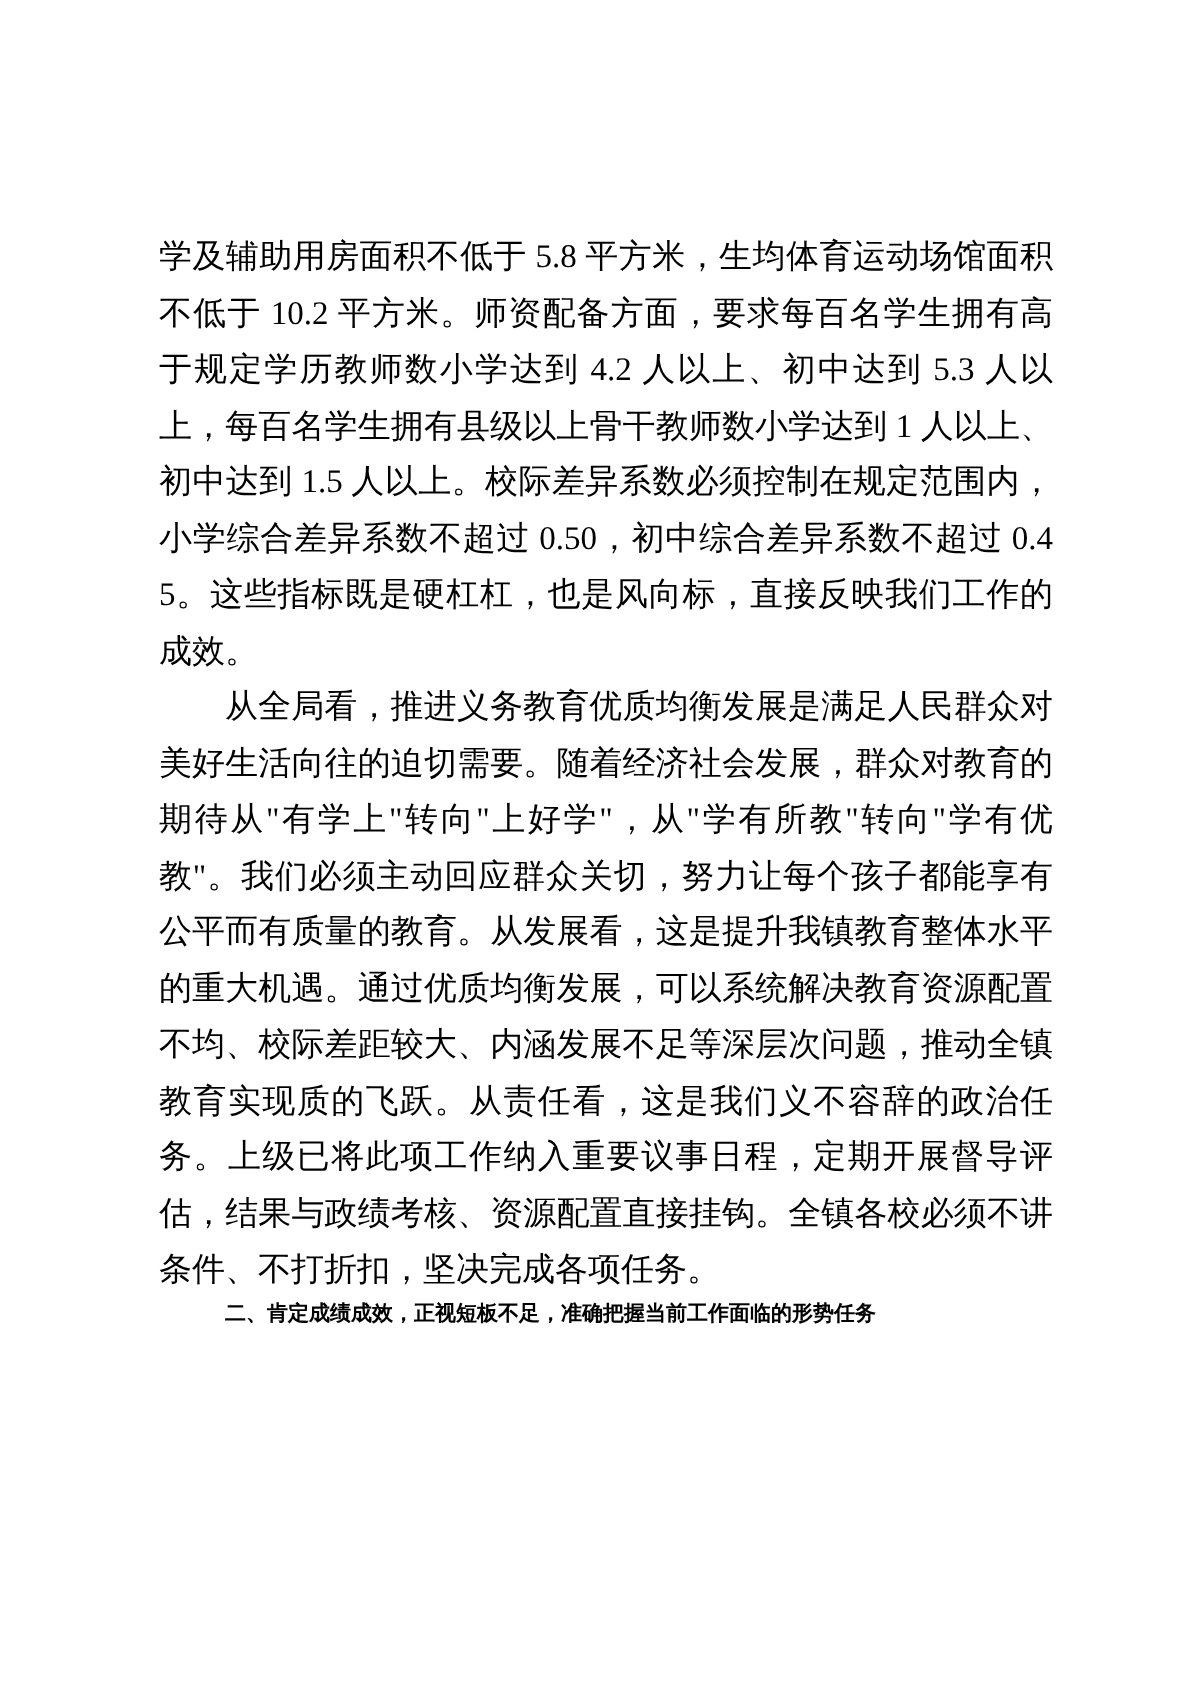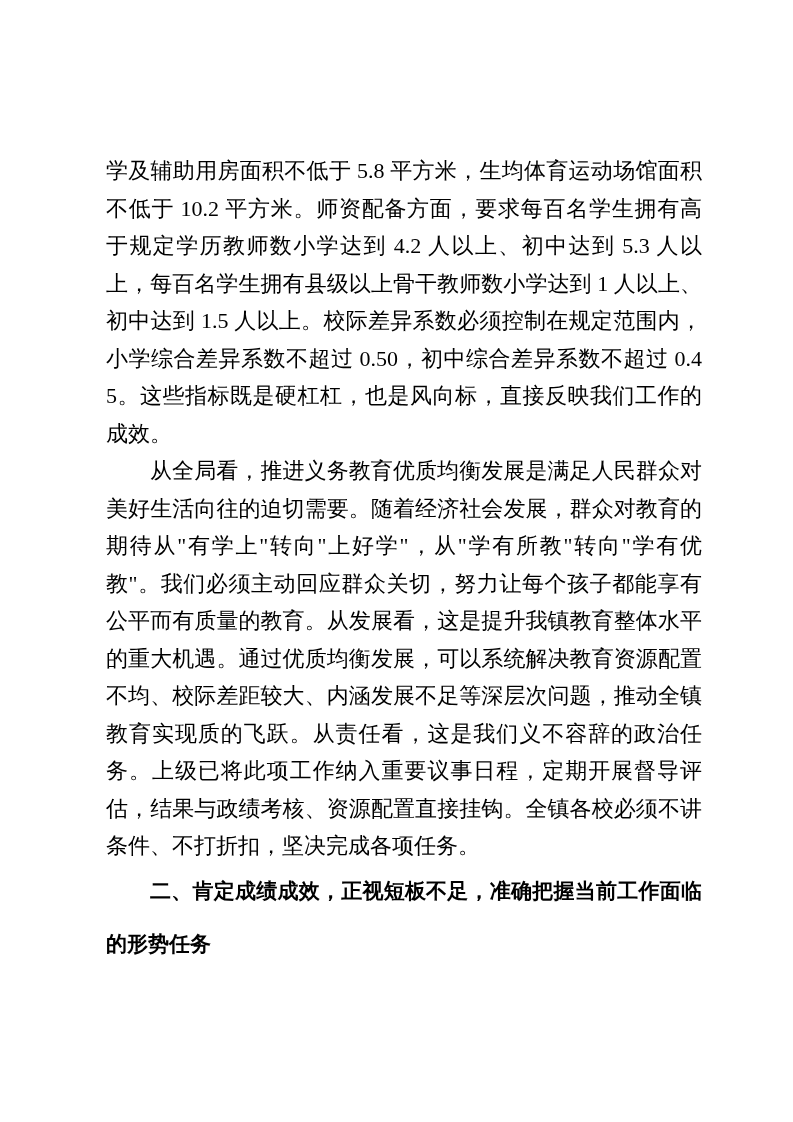--- a/index.html
+++ b/index.html
@@ -25,23 +25,23 @@
     text-align: justify;
     word-break: break-all;
   }
   .para {
     text-indent: 44px;
   }
   .para.no-indent {
     text-indent: 0;
   }
   .section-heading {
-    font-size: 21px;
+    font-size: 14px;
     font-weight: 700;
-    line-height: 53px;
+    line-height: 24px;
     text-indent: 44px;
     text-align: justify;
   }
   .bold-tail {
     font-weight: 700;
   }
   .page-footer {
     position: absolute;
     top: 1035px;
     left: 0;

